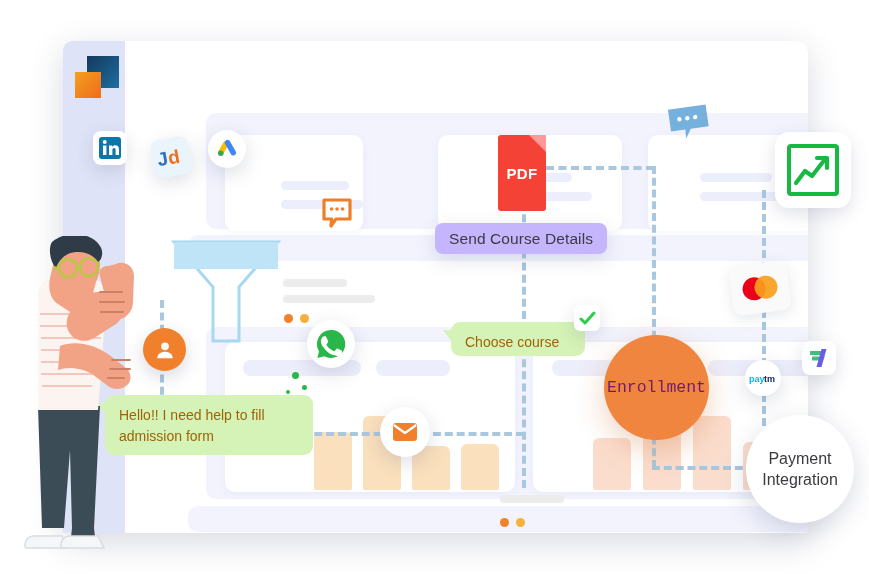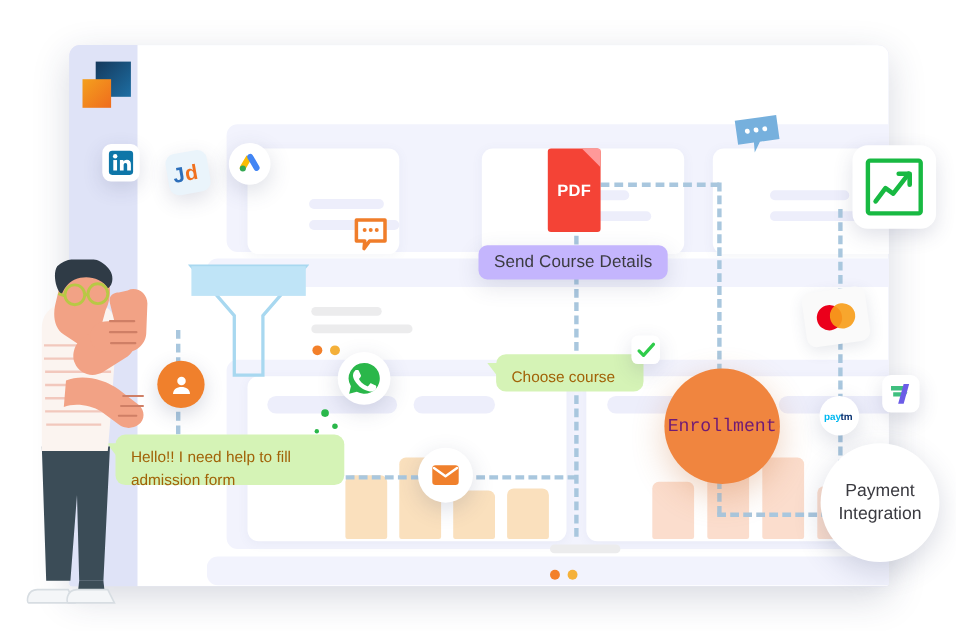--- a/index.html
+++ b/index.html
@@ -173,21 +173,21 @@
   <div class="label-white" style="left:435px;top:223px;height:31px;">Send Course Details</div>
 
   <div class="bubble-green" style="left:451px;top:322px;width:134px;height:34px;">Choose course</div>
 
   <div class="chip-white" style="left:574px;top:305px;width:26px;height:26px;border-radius:6px;">
     <svg width="17" height="17" viewBox="0 0 17 17">
         <path d="M2 9l4 4 9-10" fill="none" stroke="#2ecc4a" stroke-width="3" stroke-linecap="round" stroke-linejoin="round"></path>
       </svg>
   </div>
 
-  <div class="bubble-green" style="left:105px;top:395px;width:208px;height:46px;">Hello!! I need help to fill admission form</div>
+  <div class="bubble-green" style="left:105px;top:395px;width:208px;height:60px;">Hello!! I need help to fill admission form</div>
 
   <div class="circle-solid" style="left:143px;top:328px;width:43px;height:43px;background:#f0802c;box-shadow:0 6px 18px rgba(60,70,110,.2);">
     <svg width="22" height="22" viewBox="0 0 24 24">
         <circle cx="12" cy="8" r="4.2" fill="#fff"></circle>
         <path d="M3.6 21c0-4.6 3.8-7 8.4-7s8.4 2.4 8.4 7z" fill="#fff"></path>
       </svg>
   </div>
 
   <div class="circle-icon" style="left:307px;top:320px;width:48px;height:48px;">
     <svg width="34" height="34" viewBox="0 0 34 34">
@@ -232,21 +232,21 @@
     </svg>
   </div>
 
   <div class="circle-icon" style="left:745px;top:360px;width:36px;height:36px;">
     <svg width="28" height="12" viewBox="0 0 28 12">
         <text x="0" y="10" font-family="Liberation Sans, sans-serif" font-size="9" font-weight="bold" fill="#00b9f1">pay</text>
         <text x="15" y="10" font-family="Liberation Sans, sans-serif" font-size="9" font-weight="bold" fill="#042e6f">tm</text>
       </svg>
   </div>
 
-  <div class="circle-plain" style="left:746px;top:403px;width:108px;height:108px;">
+  <div class="circle-plain" style="left:746px;top:415px;width:108px;height:108px;">
     <div>
       <div>Payment</div>
       <div>Integration</div>
     </div>
   </div>
 
   <svg style="position:absolute;left:0px;top:236px;width:150px;height:326px;" viewBox="0 0 150 326">
 
     <path d="M38 170 h62 l-6 122 h-22 l-2 -78 -6 78 H42 z" fill="#3b4c57"></path>
     <path d="M72 292 h22 l2 18 h-26z" fill="#3b4c57"></path>

